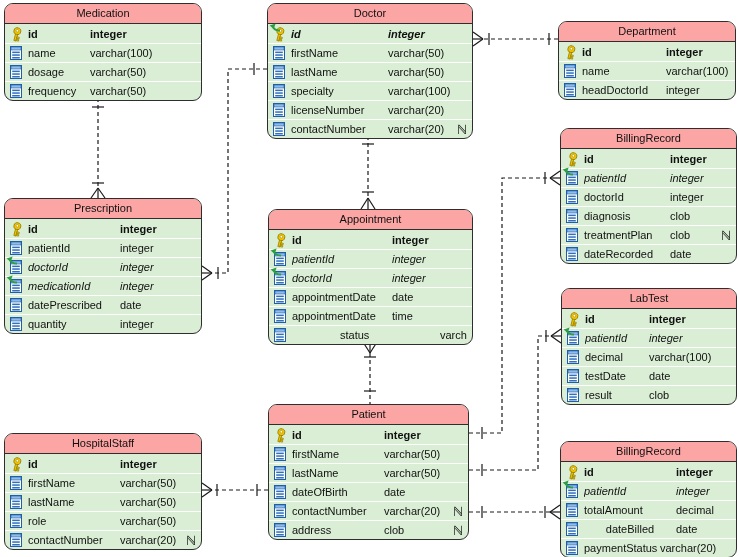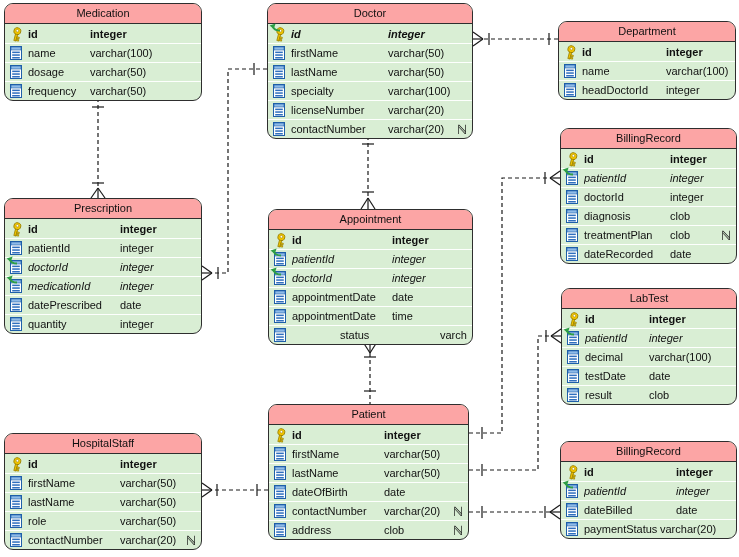--- a/index.html
+++ b/index.html
@@ -818,21 +818,34 @@
         <div class="row">
           <span class="icon-wrap">
             <svg class="base" width="12" height="14" viewBox="0 0 12 14">
               <rect x="0.5" y="0.5" width="11" height="13" fill="#ffffff" stroke="#1f5fa9"></rect>
               <rect x="1" y="1" width="10" height="3" fill="#8fbbe8" stroke="#1f5fa9" stroke-width="0.6"></rect>
               <rect x="2.2" y="5.6" width="7.6" height="1.5" fill="#2f6fbe"></rect>
               <rect x="2.2" y="8.3" width="7.6" height="1.5" fill="#2f6fbe"></rect>
               <rect x="2.2" y="11" width="7.6" height="1.5" fill="#2f6fbe"></rect>
             </svg>
           </span>
-          <span class="cname" style="width: 92px;">dateBilled</span>
+          <span class="cname" style="width: 92px;">totalAmount</span>
+          <span class="ctype">decimal</span>
+        </div>
+        <div class="row">
+          <span class="icon-wrap">
+            <svg class="base" width="12" height="14" viewBox="0 0 12 14">
+              <rect x="0.5" y="0.5" width="11" height="13" fill="#ffffff" stroke="#1f5fa9"></rect>
+              <rect x="1" y="1" width="10" height="3" fill="#8fbbe8" stroke="#1f5fa9" stroke-width="0.6"></rect>
+              <rect x="2.2" y="5.6" width="7.6" height="1.5" fill="#2f6fbe"></rect>
+              <rect x="2.2" y="8.3" width="7.6" height="1.5" fill="#2f6fbe"></rect>
+              <rect x="2.2" y="11" width="7.6" height="1.5" fill="#2f6fbe"></rect>
+            </svg>
+          </span>
+          <span class="cname" style="width: 92px; text-align: center;">dateBilled</span>
           <span class="ctype">date</span>
         </div>
         <div class="row">
           <span class="icon-wrap">
             <svg class="base" width="12" height="14" viewBox="0 0 12 14">
               <rect x="0.5" y="0.5" width="11" height="13" fill="#ffffff" stroke="#1f5fa9"></rect>
               <rect x="1" y="1" width="10" height="3" fill="#8fbbe8" stroke="#1f5fa9" stroke-width="0.6"></rect>
               <rect x="2.2" y="5.6" width="7.6" height="1.5" fill="#2f6fbe"></rect>
               <rect x="2.2" y="8.3" width="7.6" height="1.5" fill="#2f6fbe"></rect>
               <rect x="2.2" y="11" width="7.6" height="1.5" fill="#2f6fbe"></rect>

